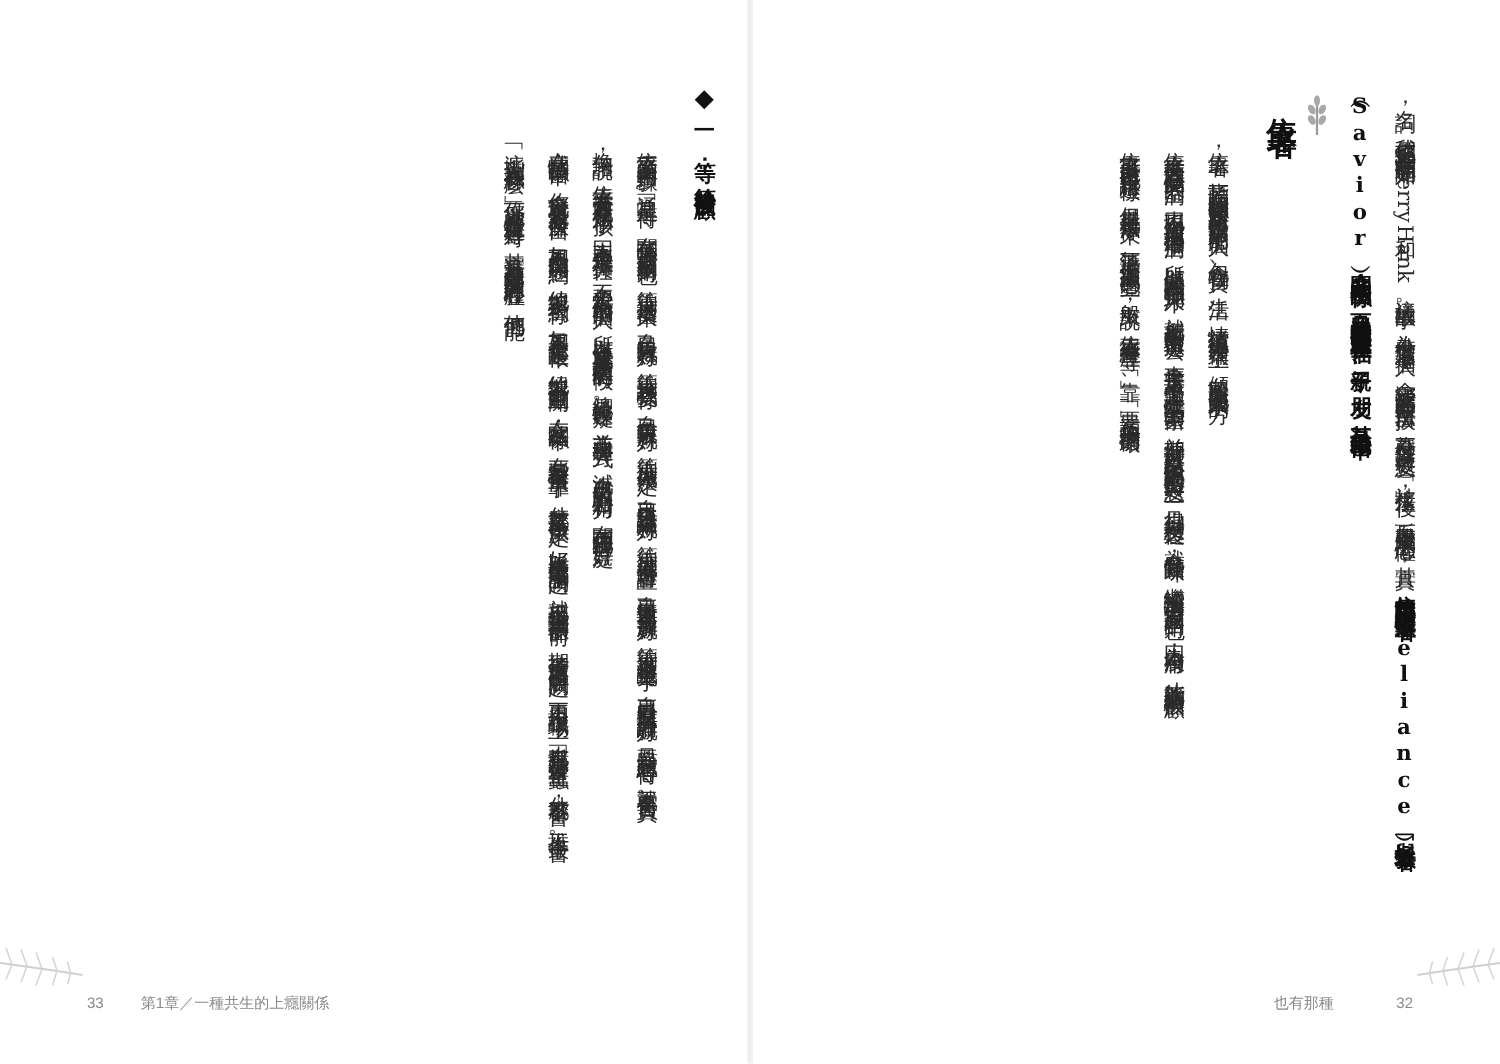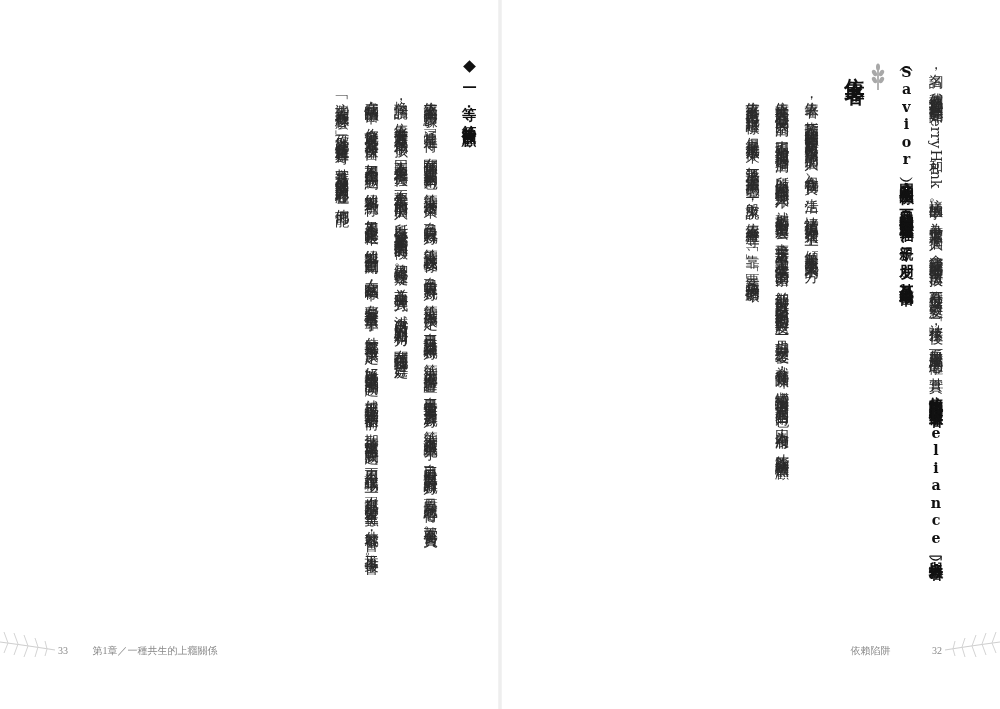--- a/index.html
+++ b/index.html
@@ -18,22 +18,22 @@
   .vtext p.ind { text-indent: 2em; }
   .vtext .latin { text-orientation: sideways; letter-spacing: 0; }
   .bold { font-weight: bold; color: #111; }
   .heading-block { display: inline-block; margin: 0 4px 0 14px; }
   .heading-icon { display: block; width: 18px; height: 30px; margin-bottom: 12px; }
   .heading-title { font-size: 20px; font-weight: bold; color: #111; letter-spacing: 4px; }
   .subhead { font-weight: bold; color: #111; font-size: 14.6px; margin: 0 6px 0 10px; }
   .subhead .diamond { display: inline-block; width: 9px; height: 9px; background: #111;
                       transform: rotate(45deg); margin-bottom: 6px; }
   .subhead .dash { display: inline-block; }
-  .footer { position: absolute; top: 644px; font-size: 10px; color: #888;
-            font-family: Liberation Serif, serif; }
+  .footer { position: absolute; top: 662px; font-size: 10px; color: #888;
+            font-family: Liberation Sans, sans-serif; }
   .footer-left { left: 58px; }
   .footer-left .num { margin-right: 22px; }
   .footer-right { right: 58px; }
   .footer-right .num { margin-left: 39px; }
   .deco { position: absolute; top: 620px; width: 60px; height: 50px; }
   .deco-left { left: 0; }
   .deco-right { right: 0; }
 </style>
 </head>
 <body>
@@ -74,21 +74,21 @@
       <p class="ind">在感情關係當中，你會發現有些人愛得有所保留，如果不是你開口邀約，他絕對不會約你；如果不是你拿起帳單，他絕對不會主動開口。在家庭關係中，有些家長會習慣「靠子」，什麼都要小孩做決定，好比手機或是電腦出問題，就把手機直接推到孩子面前，期待孩子來幫自己解決問題。更不用說在職場上，也有那種「辦公室寄生蟲」，什麼都不會，推工作最會。</p>
       <p class="ind">「這些人到底在想什麼？」你可能心裡會產生這種好奇。其實這涉及幾個非常幽微的心理歷程，他們可能：</p>
     </div>
   </div>
 
   <div class="footer footer-left">
     <span class="num">33</span>
     <span>第1章／一種共生的上癮關係</span>
   </div>
   <div class="footer footer-right">
-    <span>依賴陷阱</span>
+    <span>也有那種</span>
     <span class="num">32</span>
   </div>
 
   <svg class="deco deco-left" viewBox="0 0 60 50">
     <path d="M0 22 Q30 26 55 30" stroke="#cfcfcf" stroke-width="1.2" fill="none"></path>
     <g stroke="#d4d4d4" stroke-width="1" fill="none">
       <path d="M8 23 L4 12"></path>
         <path d="M8 23 L4 33"></path>
       <path d="M18 24 L14 13"></path>
         <path d="M18 24 L14 35"></path>

